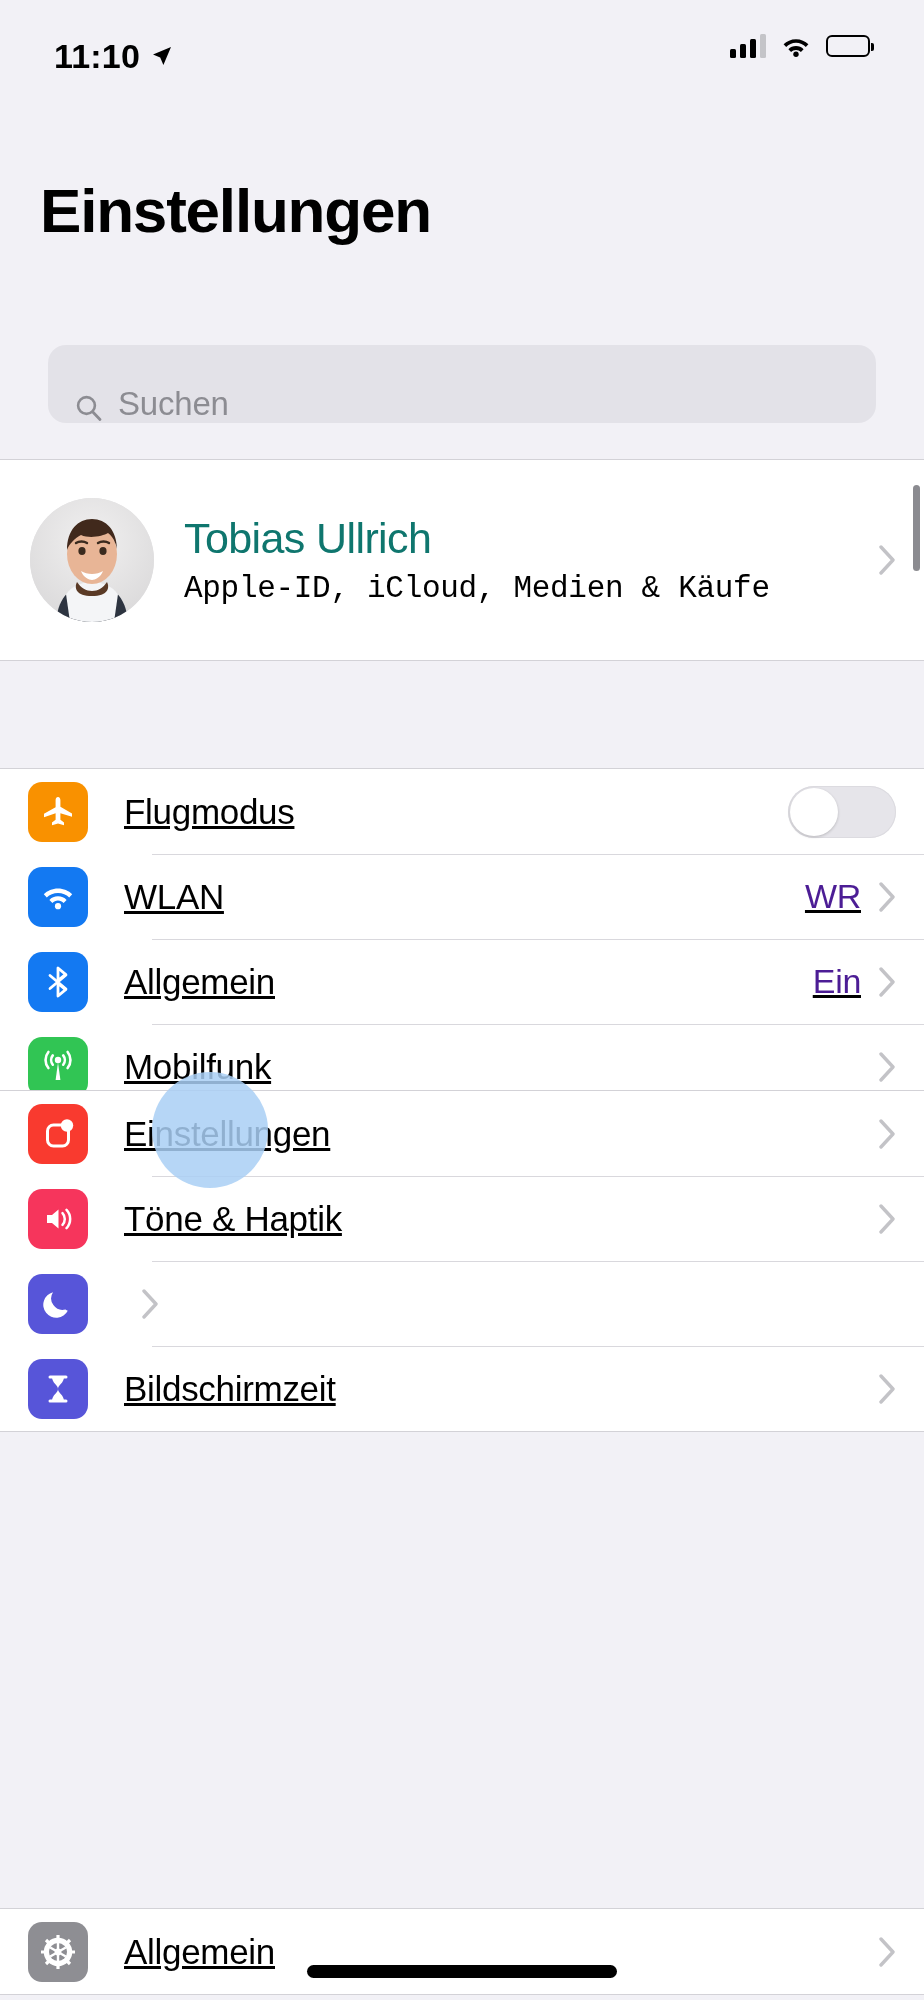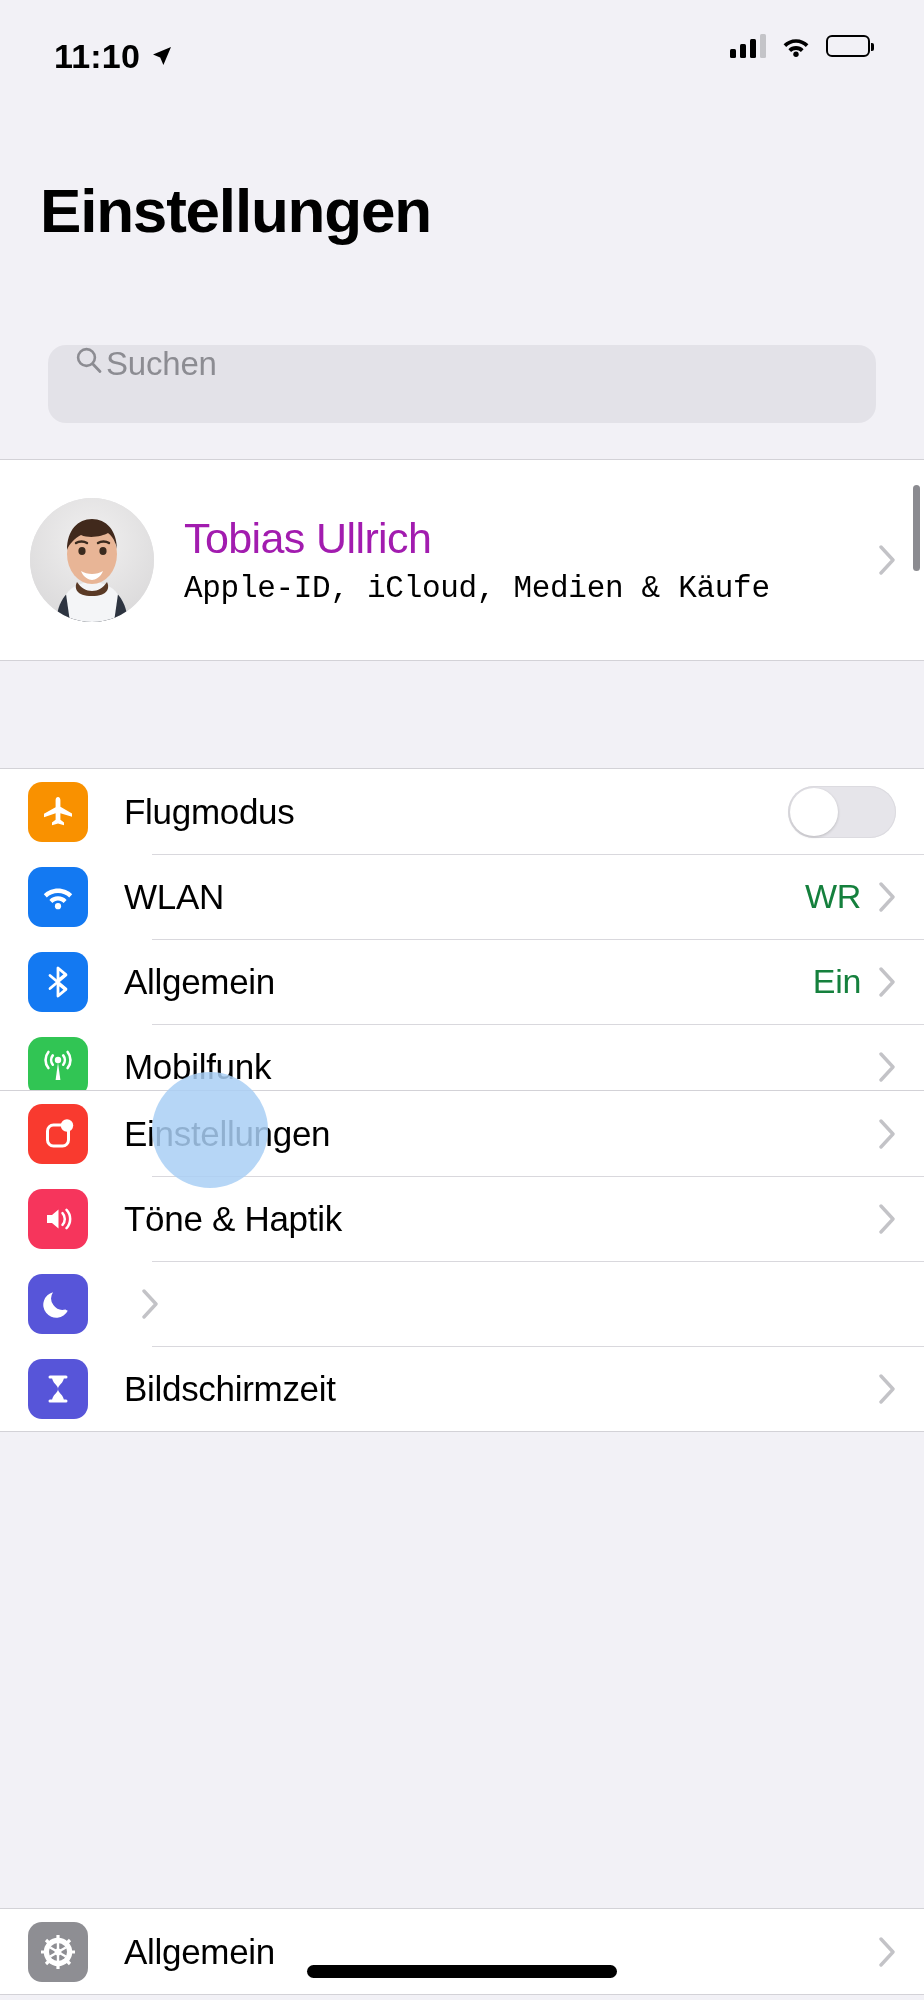--- a/index.html
+++ b/index.html
@@ -54,70 +54,71 @@
     position: absolute; top: 180px; left: 40px;
     font-size: 62px; font-weight: 700; color: #000;
     letter-spacing: -1.2px; line-height: 1;
   }
 
   
   .searchbar {
     position: absolute; top: 345px; left: 48px;
     width: 828px; height: 78px;
     background: #e3e2e8; border-radius: 18px;
-    display: flex; align-items: flex-start; padding-left: 26px; gap: 2px;
+    display: flex; align-items: flex-end; padding-left: 26px; gap: 14px;
   }
   .search-icon { width: 30px; height: 30px; display: block; flex: none; }
   .search-ph { font-size: 33px; color: #8c8c92; letter-spacing: -0.2px; }
 
   
   .card {
     position: absolute; left: 0; width: 924px;
     background: #ffffff;
     border-top: 1px solid #d3d2d7;
     border-bottom: 1px solid #d3d2d7;
+    text-decoration: underline;
   }
   .row {
     position: relative; display: flex; align-items: center;
     height: 85px; padding-left: 28px; padding-right: 28px;
   }
   .row + .row::before {
     content: ""; position: absolute; left: 152px; right: 0; top: 0;
     height: 1px; background: #d9d8dd;
   }
   .icon-tile {
     width: 60px; height: 60px; border-radius: 14px;
     flex: none; display: flex; align-items: center; justify-content: center;
     margin-right: 36px;
   }
   .icon-tile svg { display: block; }
   .row-label {
     font-size: 35px; color: #000; letter-spacing: -0.3px; flex: 1;
   }
   .row-value {
-    font-size: 34px; color: #15803d; letter-spacing: -0.3px; margin-right: 18px;
+    font-size: 34px; color: #4c1d95; letter-spacing: -0.3px; margin-right: 18px;
   }
   .chevron { width: 17px; height: 30px; flex: none; display: block; }
 
   
   .profile-card {
     position: absolute; left: 0; top: 459px; width: 924px; height: 202px;
     background: #fff;
     border-top: 1px solid #d3d2d7;
     border-bottom: 1px solid #d3d2d7;
     display: flex; align-items: center; padding: 0 28px 0 30px;
   }
   .avatar {
     width: 124px; height: 124px; border-radius: 50%;
     flex: none; margin-right: 30px; overflow: hidden;
     background: #e4e3e5; position: relative;
   }
   .avatar svg { display: block; width: 100%; height: 100%; }
   .profile-text { flex: 1; display: flex; flex-direction: column; gap: 8px; }
-  .profile-name { font-size: 43px; color: #a21caf; letter-spacing: -0.6px; }
+  .profile-name { font-size: 43px; color: #0f766e; letter-spacing: -0.6px; }
   .profile-sub { font-size: 31px; color: #000; letter-spacing: -0.3px; font-family: Liberation Mono, monospace; }
 
   
   .scrollbar {
     position: absolute; right: 4px; top: 485px;
     width: 7px; height: 86px; border-radius: 4px;
     background: #8b8b90;
   }
 
   

